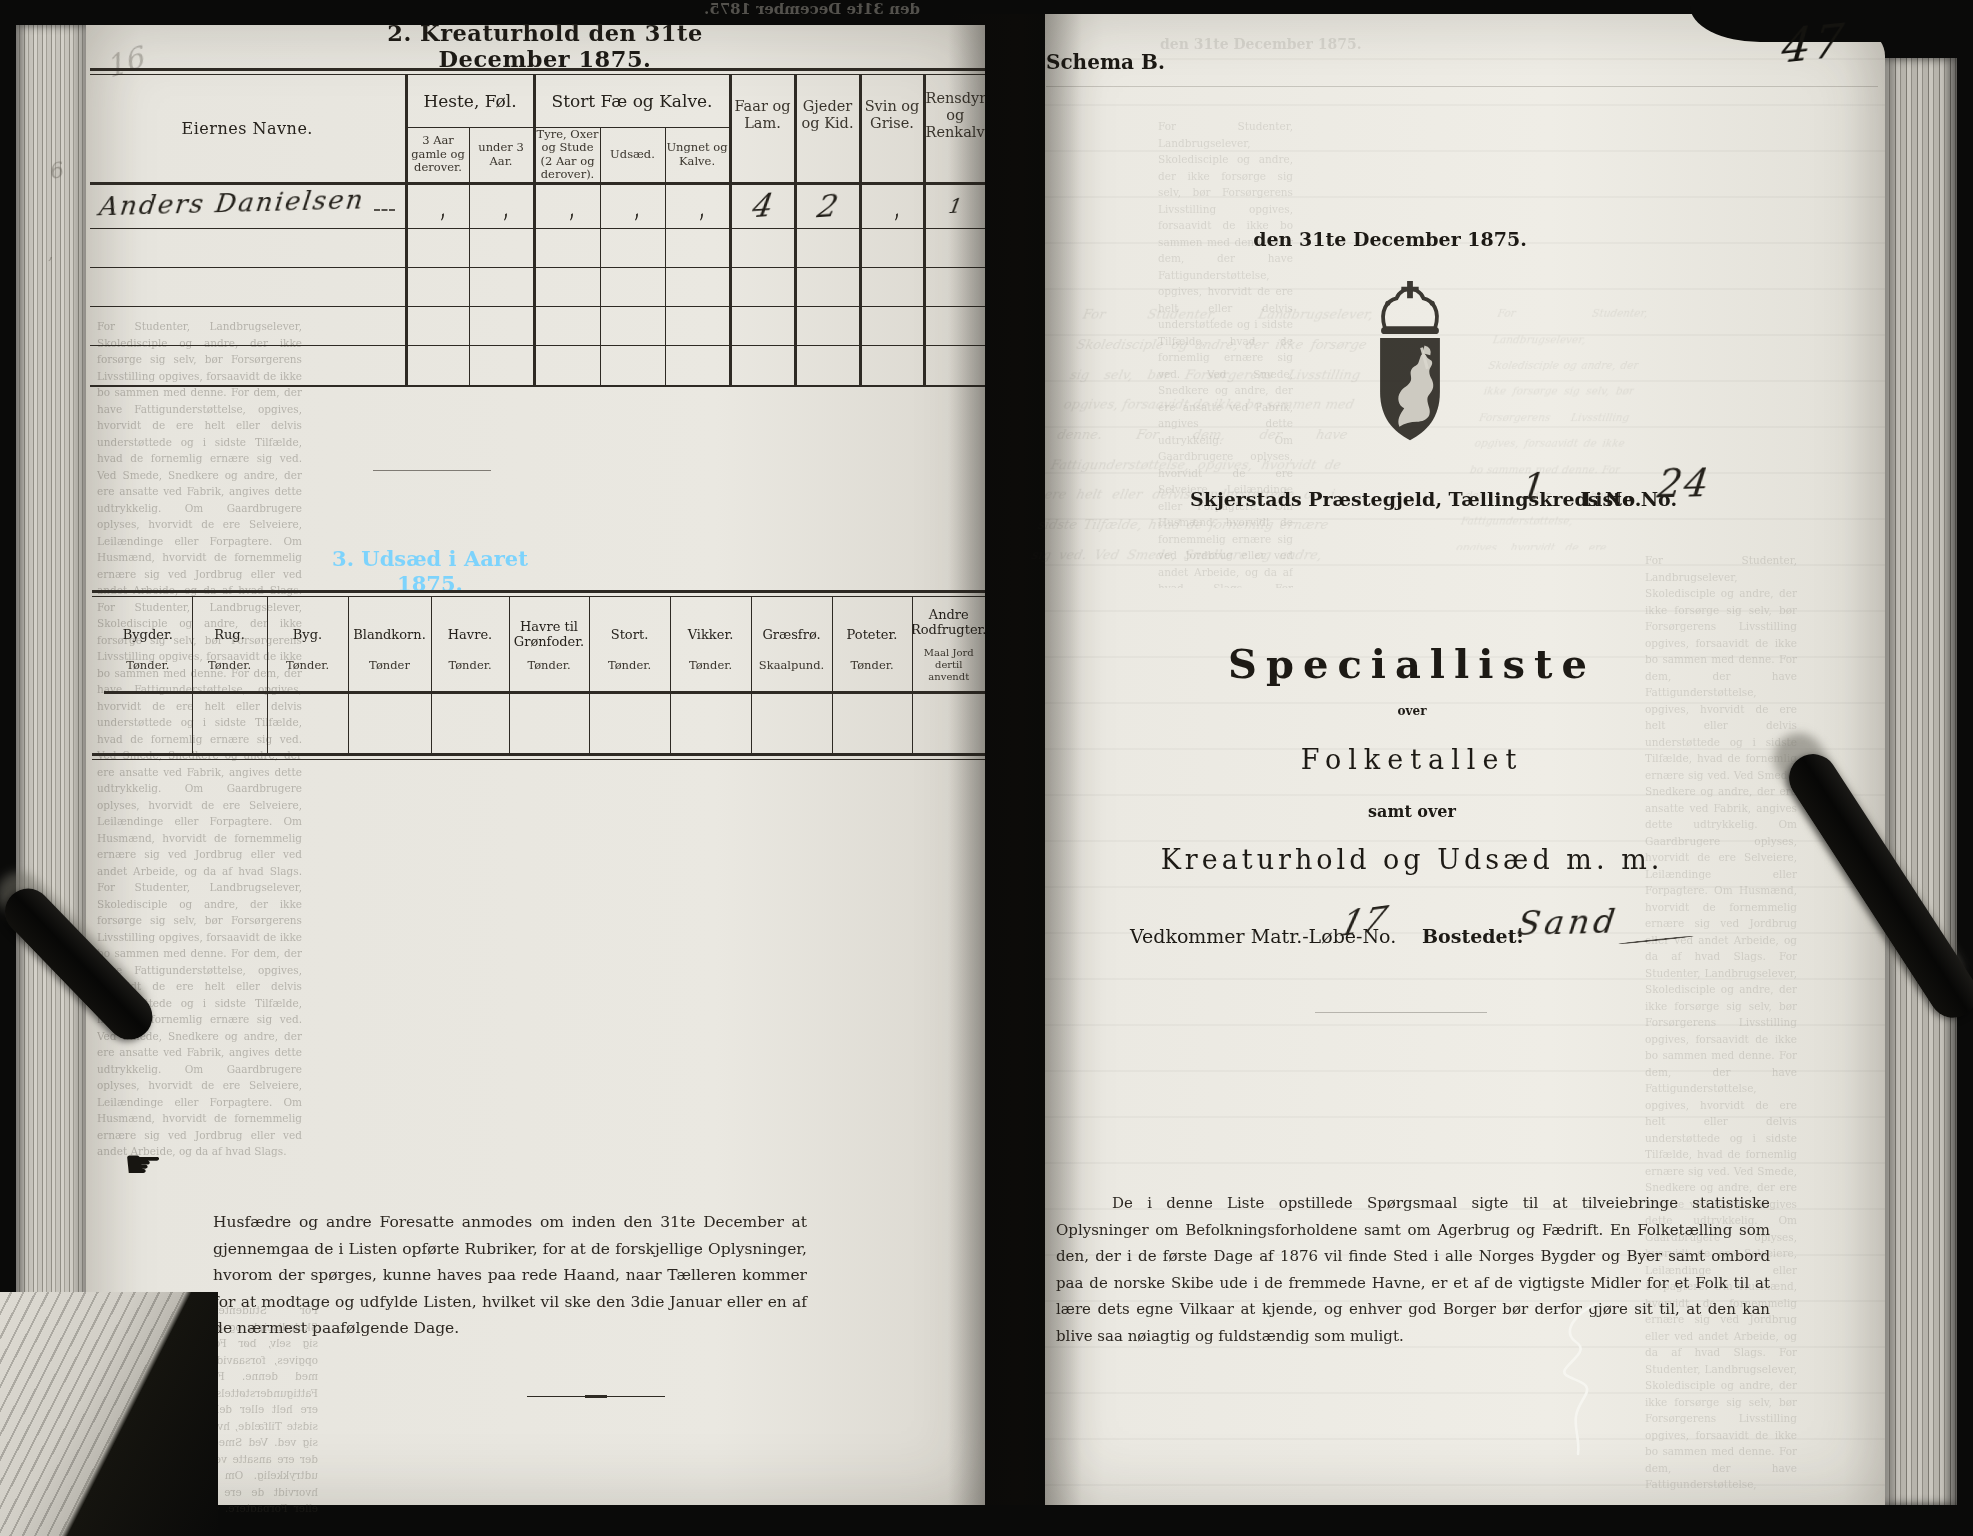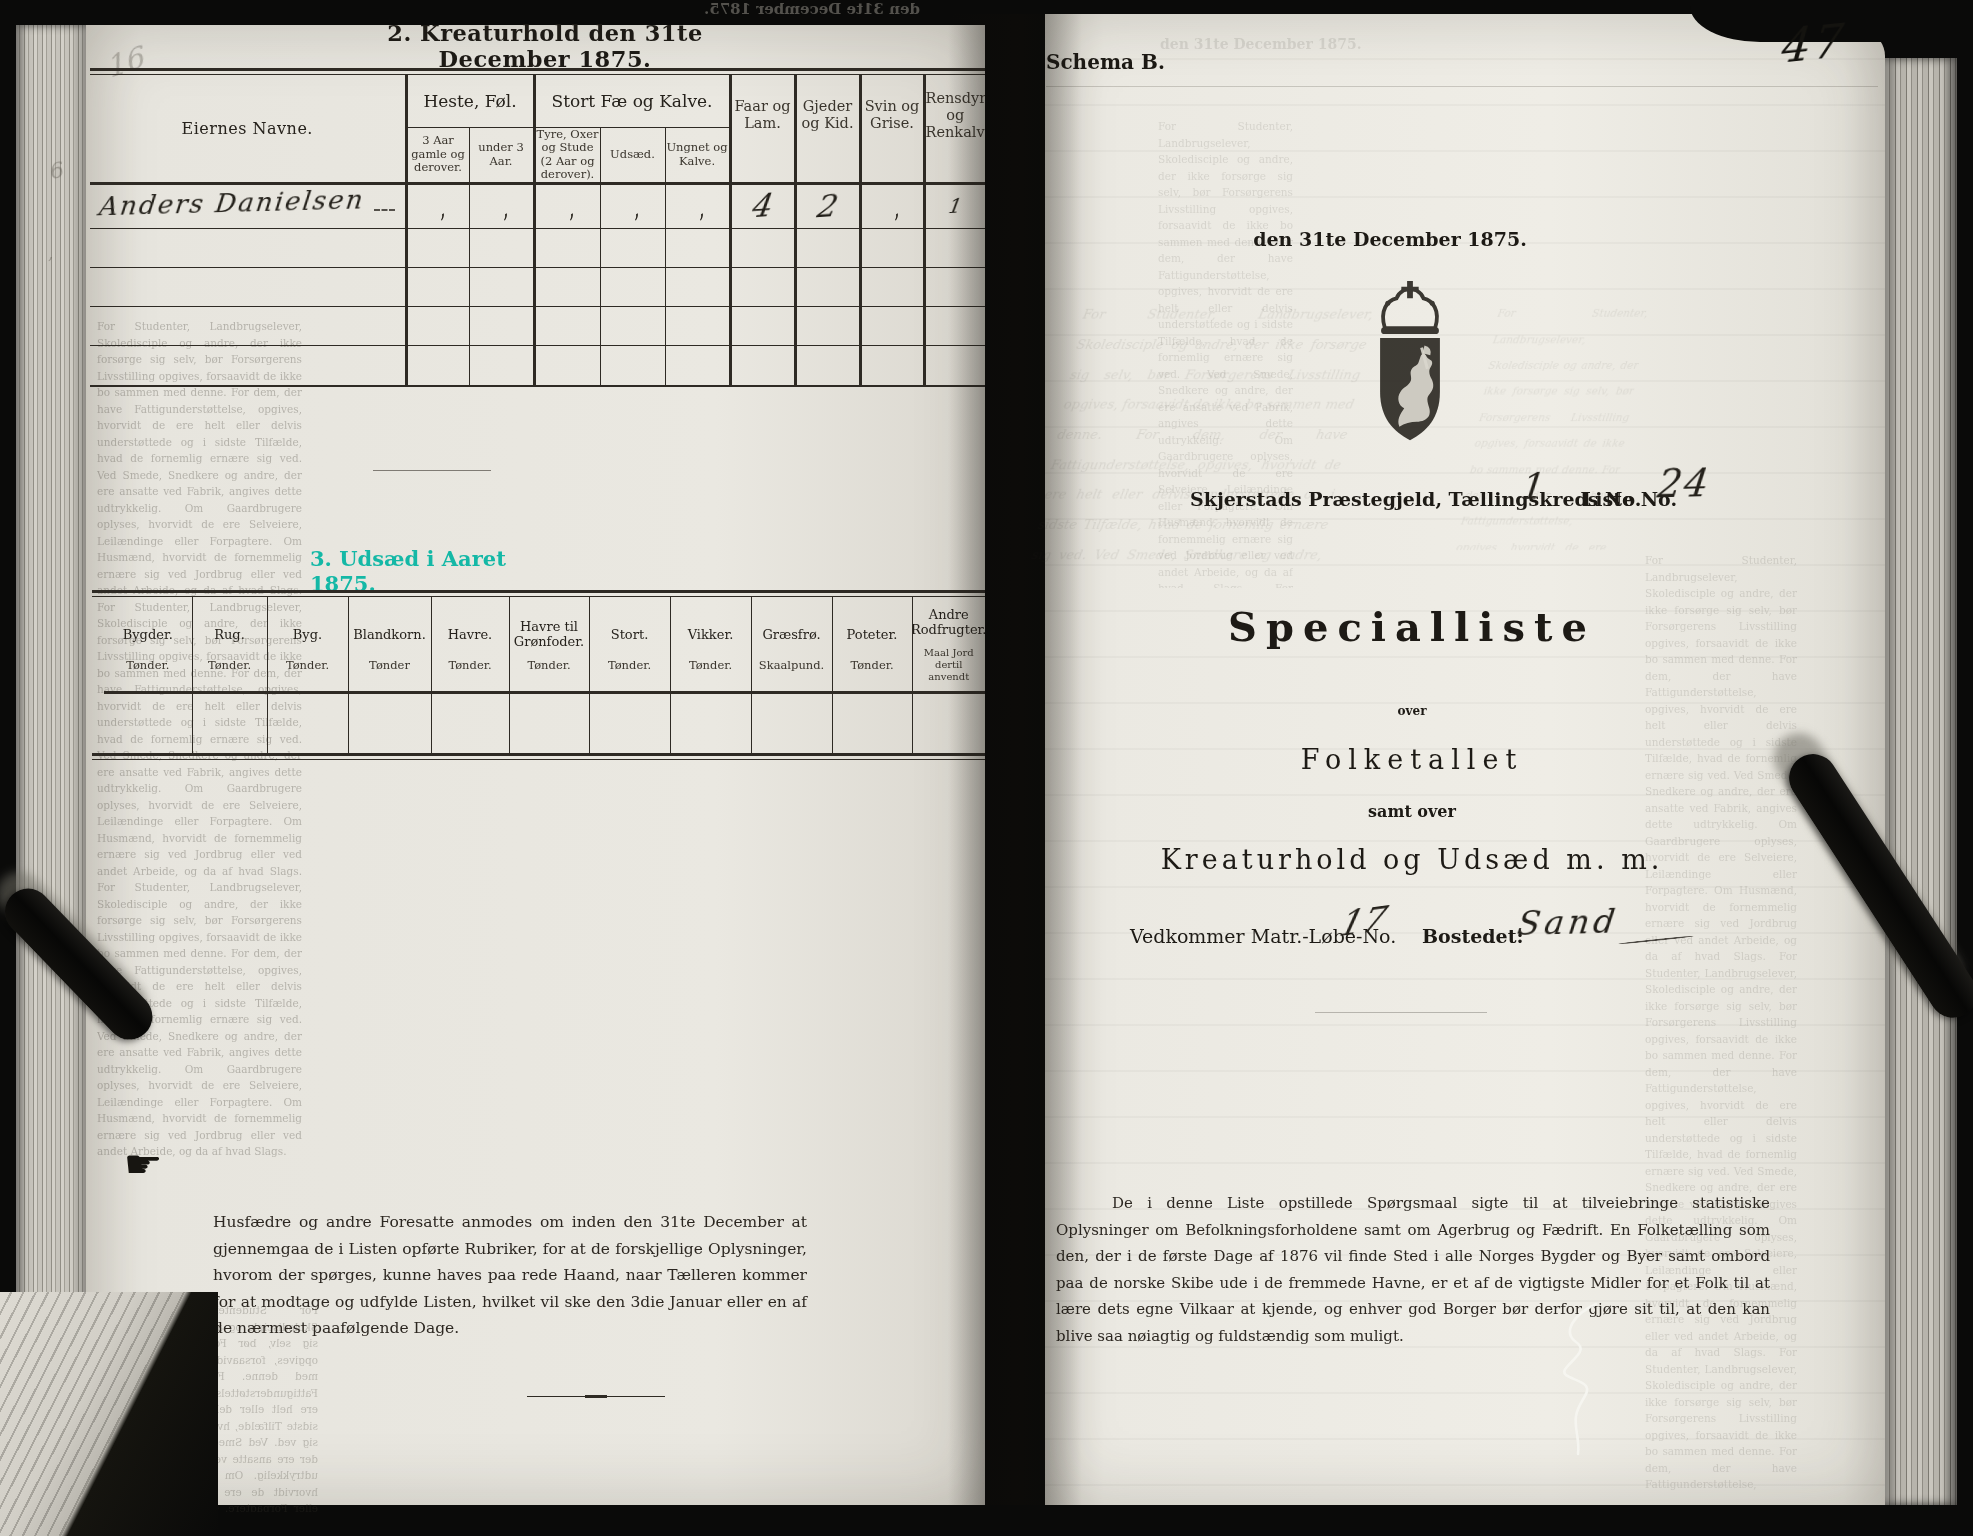--- a/index.html
+++ b/index.html
@@ -64,22 +64,22 @@
   #ghost-rp-col{left:1645px;top:552px;width:152px;height:945px;opacity:.15;}
   #ghost-rp-date{left:1160px;top:36px;width:220px;height:22px;opacity:.12;font-weight:bold;font-size:14px;white-space:nowrap;}
 
   
   .dblrule{position:absolute;border-top:3px solid var(--line);border-bottom:1px solid var(--line);height:3px;}
   .thinrule{position:absolute;border-top:1px solid rgba(40,35,28,.55);height:0;}
 
   
   #kreaturhold-title{position:absolute;left:330px;top:20px;width:430px;text-align:center;
     font-weight:bold;font-size:22.5px;letter-spacing:.5px;color:#1d1a15;}
-  #udsaed-title{position:absolute;left:310px;top:546px;width:240px;
-    font-weight:bold;font-size:21px;color:#14b8a6;}
+  #udsaed-title{position:absolute;left:310px;top:546px;width:240px;text-align:center;
+    font-weight:bold;font-size:21px;color:#7dd3fc;}
 
   table.doc{border-collapse:collapse;table-layout:fixed;position:absolute;background:transparent;}
   table.doc td,table.doc th{padding:0;font-weight:normal;vertical-align:middle;text-align:center;
     color:var(--ink-soft);overflow:hidden;}
   .bR{border-right:1px solid var(--line);}
   .bR3{border-right:3px solid var(--line);}
   .bB{border-bottom:1px solid var(--line);}
   .bB3{border-bottom:3px solid var(--line);}
   .bB2{border-bottom:2px solid var(--line);}
 
@@ -127,21 +127,21 @@
   #census-subtitle{position:absolute;left:1240px;top:228px;width:300px;text-align:center;
     font-weight:bold;font-size:19px;color:#1d1a15;}
   #coat-of-arms{position:absolute;left:1366px;top:280px;width:88px;height:164px;opacity:.92;filter:blur(.25px);}
   #district-line{position:absolute;left:1190px;top:480px;width:560px;height:60px;}
   #district-printed{position:absolute;left:0;top:8px;font-weight:bold;font-size:19px;color:#1d1a15;}
   #kreds-no{position:absolute;left:332px;top:-14px;font-size:36px;}
   #liste-printed{position:absolute;left:392px;top:8px;font-weight:bold;font-size:19px;color:#1d1a15;}
   #liste-no{position:absolute;left:468px;top:-18px;font-size:38px;letter-spacing:2px;}
 
   .heading-c{position:absolute;width:520px;left:1152px;text-align:center;color:#1d1a15;}
-  #h-special{top:603px;font-weight:bold;font-size:40px;letter-spacing:9px;}
+  #h-special{top:640px;font-weight:bold;font-size:40px;letter-spacing:9px;}
   #h-over{top:704px;font-weight:bold;font-size:12px;}
   #h-folket{top:744px;font-size:27px;letter-spacing:7px;}
   #h-samt{top:802px;font-weight:bold;font-size:16px;}
   #h-kreatur{top:844px;font-size:27px;letter-spacing:4px;}
 
   #reference-line{position:absolute;left:1130px;top:895px;width:640px;height:70px;}
   #ref-matr-printed{position:absolute;left:0;top:30px;font-weight:normal;font-size:19px;color:#1d1a15;}
   #ref-matr-no{position:absolute;left:212px;top:6px;font-size:34px;transform:skewX(-22deg) rotate(-8deg);}
   #ref-bosted-printed{position:absolute;left:292px;top:30px;font-weight:bold;font-size:19px;color:#1d1a15;}
   #ref-bosted-val{position:absolute;left:388px;top:8px;font-size:33px;letter-spacing:4px;}

